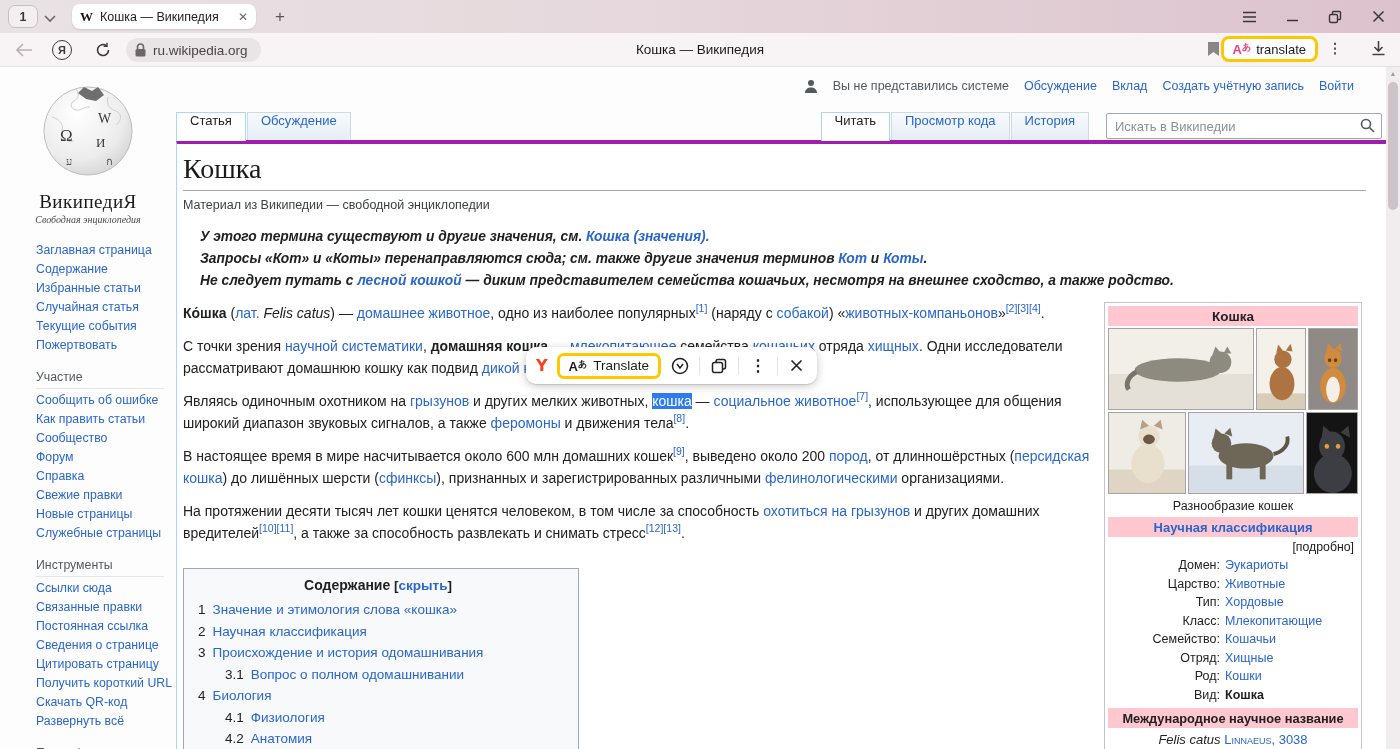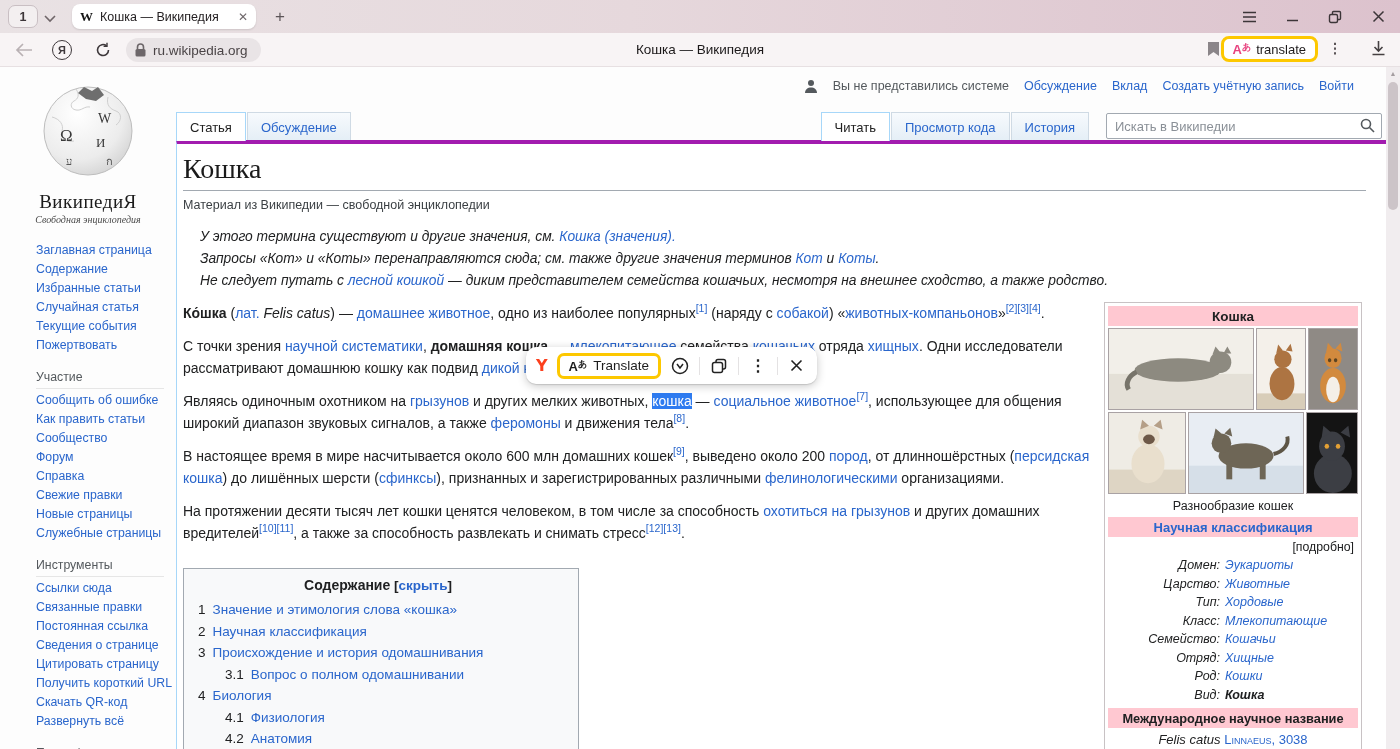--- a/index.html
+++ b/index.html
@@ -43,21 +43,21 @@
   .tdots{position:absolute;right:58px;top:7px;color:#5a5356;font-size:14px;font-weight:bold;letter-spacing:0;}
   .dl{position:absolute;right:14px;top:7px;}
   
   .page{position:absolute;left:0;top:67px;width:1400px;height:682px;background:#fdfdfd;}
   .scrollbar{position:absolute;right:0;top:0;width:14px;height:682px;background:#f1edef;}
   .sb-up{height:13px;display:flex;align-items:center;justify-content:center;font-size:7px;color:#a49da0;}
   .sb-thumb{position:absolute;left:2px;top:15px;width:10px;height:128px;background:#ccc4c8;border-radius:5px;}
   .personal{position:absolute;top:12px;right:46px;display:flex;gap:15px;font-size:12.5px;align-items:center;color:#54595d;}
   .personal .pl{white-space:nowrap;}
   .tabs-row{position:absolute;left:176px;top:45px;right:14px;height:29px;display:flex;align-items:flex-end;}
-  .wtab{height:29px;padding:0 13px;display:flex;align-items:center;font-size:13px;color:#2a66cc;
+  .wtab{height:29px;padding:0 13px;display:flex;align-items:flex-start;font-size:13px;color:#2a66cc;
     background:linear-gradient(#f7fafd,#e4eef6);border:1px solid #cfdae4;border-bottom:none;margin-right:1px;}
   .wtab.active{background:#fff;color:#222;border-color:#a7d7f9;position:relative;z-index:2;}
   .tabs-spacer{flex:1;}
   .wsearch-wrap{position:relative;margin:0 4px 2px 16px;}
   .wsearch{width:276px;height:26px;border:1px solid #a2a9b1;border-radius:2px;font-size:13px;
     padding:0 43px 0 8px;font-family:"Liberation Sans",sans-serif;color:#202122;background:#fff;}
   .wsearch::placeholder{color:#8a9097;}
   .search-ico{position:absolute;right:7px;top:5px;}
   
   .sidebar{position:absolute;left:0;top:0;width:176px;bottom:0;}
@@ -68,21 +68,21 @@
   .sb-item{margin:4px 0;line-height:15px;}
   .sb-item.link{color:#2a66cc;}
   .sb-item.header{color:#54595d;margin-top:17px;padding-bottom:3px;border-bottom:1px solid #e6e6e6;width:128px;}
   
   .content{position:absolute;left:176px;top:73px;right:14px;bottom:0;background:#fff;
     border-top:4px solid #a21caf;border-left:1px solid #a7d7f9;padding:9px 20px 0 6px;overflow:hidden;}
   h1.pagetitle{font-family:"Liberation Serif",serif;font-weight:normal;font-size:28px;color:#1b1b1b;
     border-bottom:1px solid #a2a9b1;padding-bottom:5px;}
   .tagline{font-size:12.5px;color:#3a3f43;margin-top:7px;}
   .hatnotes{margin-top:15px;margin-left:17px;}
-  .hatnote{font-style:italic;font-size:13.8px;line-height:20px;margin:2px 0;}
+  .hatnote{font-style:italic;font-size:13.8px;line-height:20px;margin:2px 0;font-weight:bold;}
   .lead p.para{max-width:912px;font-size:14px;line-height:22px;margin:11px 0;}
   .seg-bold{font-weight:bold;}
   .seg-link{color:#2a66cc;cursor:pointer;}
   .seg-ital{font-style:italic;}
   .seg-ref{color:#2a66cc;font-size:10.5px;vertical-align:super;line-height:0;cursor:pointer;}
   .seg-sel{background:#2e7bf0;color:#fff;}
   
   .toc{display:inline-block;border:1px solid #a2a9b1;background:#f8f9fa;padding:8px 20px 14px 14px;
     margin-top:13px;font-size:13.5px;min-width:396px;}
   .toc-title{text-align:center;font-size:13.5px;margin-bottom:6px;font-weight:bold;}
@@ -110,21 +110,21 @@
   .pinkbar{background:#ffc8d1;text-align:center;font-weight:bold;padding:2.5px 0;font-size:13.5px;color:#202122;}
   .pinkbar.bluetext{color:#2a66cc;font-size:13px;}
   .pinkbar.small{font-size:12.8px;}
   .cat-row{display:flex;gap:2px;margin-top:2px;}
   .cat{border:1px solid #a9a2a4;position:relative;overflow:hidden;height:82px;}
   .cat svg{display:block;width:100%;height:100%;}
   .c1{flex:0 0 146px;}.c2{flex:0 0 50px;}.c3{flex:1;}
   .c4{flex:0 0 78px;}.c5{flex:0 0 116px;}.c6{flex:1;}
   .ib-caption{text-align:center;font-size:12.5px;margin:5px 0 4px;}
   .podrobno{text-align:right;font-size:12.3px;color:#202122;padding:3px 4px 1px;}
-  .tax{margin:1px 0 4px;font-style:italic;}
+  .tax{margin:1px 0 4px;}
   .tax-row{display:flex;line-height:18.5px;}
   .tax-label{width:112px;text-align:right;color:#202122;flex:0 0 112px;}
   .tax-value{margin-left:5px;color:#2a66cc;cursor:pointer;}
   .tax-value.bold{color:#202122;font-weight:bold;cursor:default;}
   .binomial{text-align:center;margin:4px 0 5px;font-size:13px;}
   .bi-name{font-style:italic;color:#202122;}
   .bi-auth{font-variant:small-caps;color:#2a66cc;cursor:pointer;}
   .bi-year{color:#2a66cc;cursor:pointer;}
 </style>
 </head>

